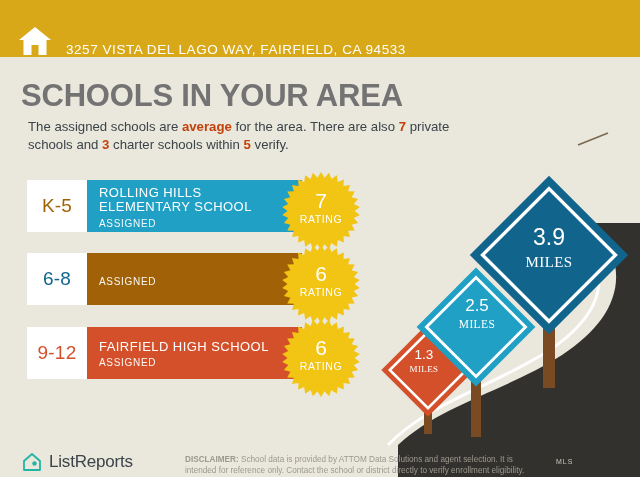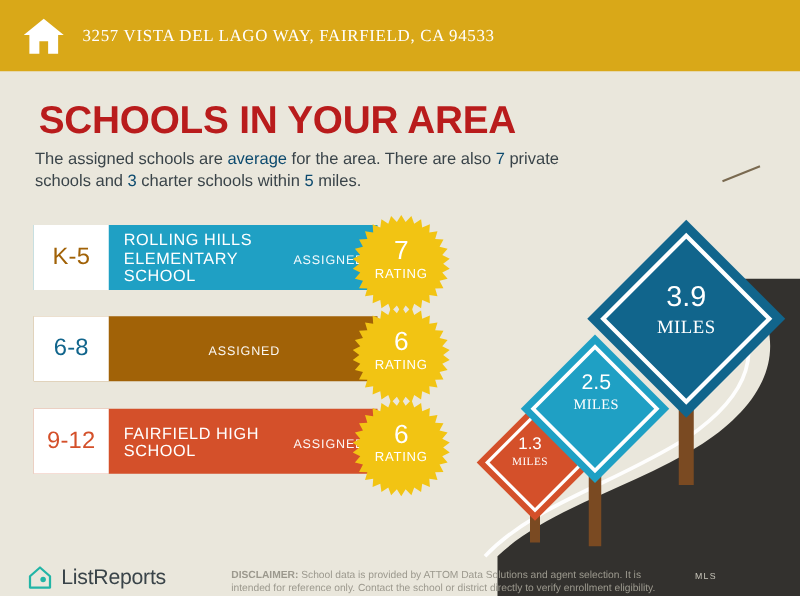--- a/index.html
+++ b/index.html
@@ -14,21 +14,21 @@
     width: 640px; height: 477px;
     background: #EAE7DC;
     overflow: hidden;
   }
 
   
   #header-bar {
     position: absolute; left: 0; top: 0;
     width: 640px; height: 57px;
     background: #D9A818;
-    display: flex; align-items: center; font-family: Liberation Serif, serif;
+    display: flex; align-items: flex-end;
   }
   #home-icon { margin-left: 18px; width: 34px; height: 32px; display: block; }
   #address-text {
     margin-left: 14px;
     color: #FFFFFF;
     font-size: 13.5px;
     letter-spacing: 0.55px;
     white-space: nowrap;
   }
 
@@ -43,50 +43,50 @@
     position: absolute; left: 0; width: 140px;
     text-align: center; color: #FFFFFF;
     font-size: 17px; letter-spacing: 0.6px; line-height: 19px;
     font-weight: 400;
   }
   #banner-line1 { top: 20px; }
   #banner-line2 { top: 39px; }
 
   
   #page-title {
-    position: absolute; left: 31px; top: 78px;
+    position: absolute; left: 21px; top: 78px;
     font-size: 31px; font-weight: bold;
-    color: #b91c1c; letter-spacing: -0.2px;
+    color: #737373; letter-spacing: -0.2px;
   }
   #subtitle {
     position: absolute; left: 28px; top: 118px;
     width: 430px;
     font-size: 13.2px; line-height: 18px;
     color: #3A4449;
   }
-  .hl { color: #0c4a6e; font-weight: normal; margin-top: 10px; }
+  .hl { color: #c2410c; font-weight: bold; margin-top: 10px; }
 
   
   .school-row {
     position: absolute; left: 27px;
     width: 275px; height: 52px;
     display: flex; align-items: stretch;
   }
   #school-row-0 { top: 180px; }
   #school-row-1 { top: 253px; }
   #school-row-2 { top: 327px; }
 
   .grade-box {
     width: 60px; background: #FFFFFF;
     display: flex; align-items: center; justify-content: center;
     font-size: 19px; letter-spacing: 0.2px;
   }
   .row-body {
     flex: 1; padding: 6px 10px 4px 12px;
-    display: flex; flex-direction: row; justify-content: center; align-items: center;
+    display: flex; flex-direction: column; justify-content: center;
   }
   .school-name {
     color: #FFFFFF; font-size: 13px;
     line-height: 14.5px; letter-spacing: 0.45px;
   }
   .assigned-label {
     color: #FFFFFF; font-size: 10px;
     letter-spacing: 0.7px; margin-top: 3px;
     opacity: 0.95;
   }
@@ -159,21 +159,21 @@
 
   <div id="header-bar">
     <svg id="home-icon" viewBox="0 0 34 32">
       <path d="M17 2 L33 15 L28.5 15 L28.5 30 L20.5 30 L20.5 20 L13.5 20 L13.5 30 L5.5 30 L5.5 15 L1 15 Z" fill="#FFFFFF"></path>
     </svg>
     <span id="address-text">3257 VISTA DEL LAGO WAY, FAIRFIELD, CA 94533</span>
   </div>
 
 
   <h1 id="page-title">SCHOOLS IN YOUR AREA</h1>
-  <p id="subtitle"><span>The assigned schools are </span><span class="hl">average</span><span> for the area. There are also </span><span class="hl">7</span><span> private schools and </span><span class="hl">3</span><span> charter schools within </span><span class="hl">5</span><span> miles.</span></p>
+  <p id="subtitle"><span>The assigned schools are </span><span class="hl">average</span><span> for the area. There are also </span><span class="hl">7</span><span> private schools and </span><span class="hl">3</span><span> charter schools within </span><span class="hl">5</span><span> verify.</span></p>
 
   <div class="school-row" id="school-row-0" style="background: rgb(31, 160, 196);">
     <div class="grade-box" style="color: #a16207;">
       <span>K-5</span>
     </div>
     <div class="row-body">
       <div class="school-name">ROLLING HILLS ELEMENTARY SCHOOL</div>
       <div class="assigned-label">ASSIGNED</div>
     </div>
   </div>

